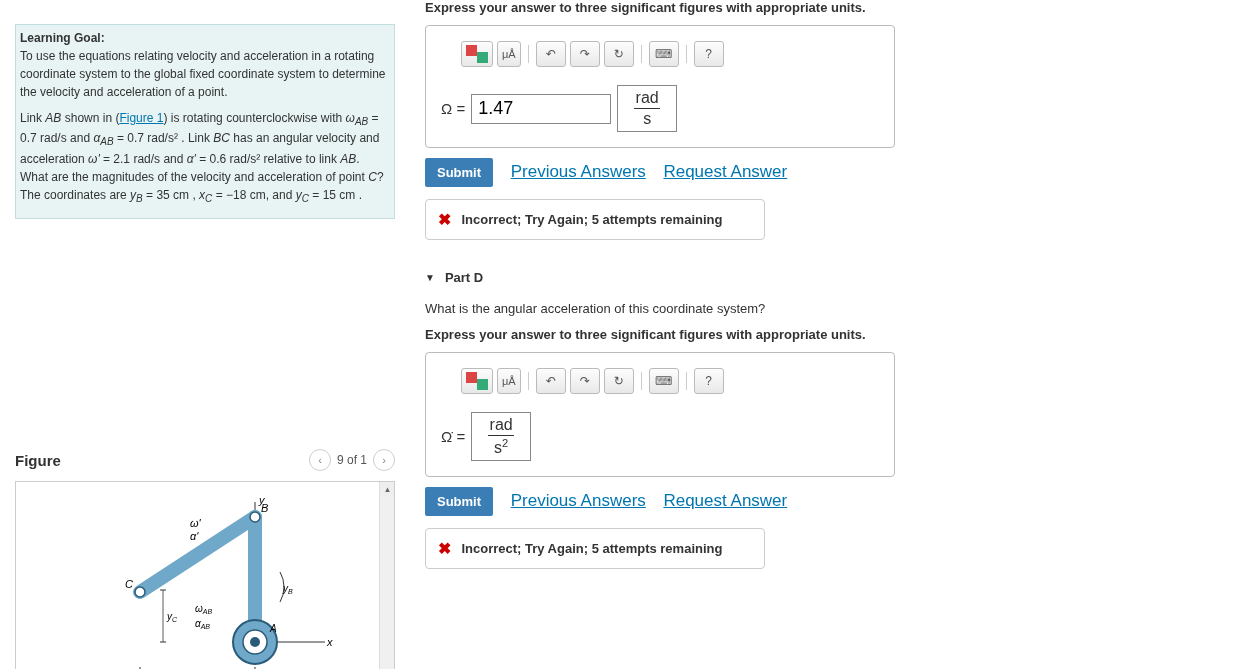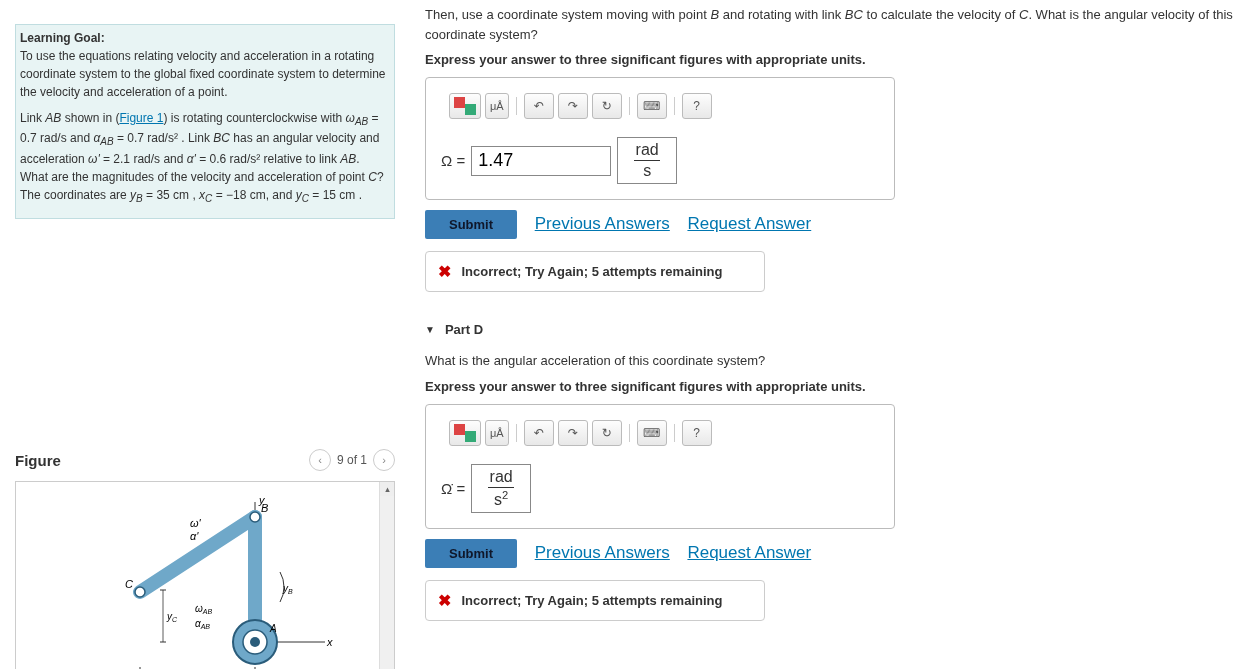--- a/index.html
+++ b/index.html
@@ -17,31 +17,31 @@
     .fig-nav-btn { width: 22px; height: 22px; border-radius: 50%; border: 1px solid #ccc; background: #fff; display: flex; align-items: center; justify-content: center; cursor: pointer; color: #888; font-size: 11px; }
     .figure-view { border: 1px solid #ccc; height: 215px; position: relative; overflow: hidden; }
     .scrollbar { position: absolute; right: 0; top: 0; width: 15px; height: 100%; background: #f0f0f0; border-left: 1px solid #ddd; }
     .scroll-up, .scroll-down { width: 15px; height: 14px; background: #eee; display: flex; align-items: center; justify-content: center; font-size: 9px; color: #666; position: absolute; }
     .scroll-up { top: 0; }
     .figure-svg { width: 280px; margin: 10px auto; display: block; }
     .prompt-text { font-size: 13px; line-height: 1.5; margin: 5px 0 8px; }
     .prompt-text i { font-style: italic; }
     .instruct { font-weight: bold; font-size: 13px; margin-bottom: 10px; }
     .answer-box { border: 1px solid #bbb; border-radius: 4px; padding: 15px; margin-bottom: 10px; width: 470px; }
-    .toolbar { display: flex; align-items: center; gap: 4px; margin-bottom: 18px; margin-left: 8px; }
+    .toolbar { display: flex; align-items: center; gap: 4px; margin-bottom: 18px; margin-left: 20px; }
     .tb-btn { width: 30px; height: 26px; border: 1px solid #bbb; border-radius: 3px; background: linear-gradient(#fdfdfd,#e8e8e8); display: flex; align-items: center; justify-content: center; cursor: pointer; font-size: 12px; color: #555; }
     .tb-btn.mua { font-size: 11px; padding: 0 4px; width: auto; }
     .tb-sep { width: 1px; height: 18px; background: #ccc; margin: 0 3px; }
     .input-row { display: flex; align-items: center; gap: 6px; }
     .input-label { font-size: 15px; }
     .answer-input { width: 140px; height: 30px; border: 1px solid #888; font-size: 18px; padding: 2px 6px; }
     .unit-box { border: 1px solid #888; padding: 4px 16px; font-size: 16px; display: flex; flex-direction: column; align-items: center; line-height: 1; }
     .unit-box .frac-line { border-top: 1px solid #333; width: 26px; margin: 2px 0; }
     .submit-row { margin-bottom: 12px; }
-    .submit-btn { background: #3b7eb6; color: #0f172a; border: none; padding: 7px 24px; font-size: 13px; font-weight: bold; border-radius: 2px; cursor: pointer; }
+    .submit-btn { background: #3b7eb6; color: #ffffff; border: none; padding: 7px 12px; font-size: 13px; font-weight: bold; border-radius: 2px; cursor: pointer; }
     .link-btn { color: #0076b0; text-decoration: underline; margin-left: 14px; cursor: pointer; font-size: 17px; }
     .feedback { border: 1px solid #ccc; border-radius: 4px; padding: 10px 12px; display: flex; align-items: center; gap: 10px; width: 340px; font-size: 13px; font-weight: bold; }
     .feedback .x-icon { color: #c00; font-size: 16px; font-weight: bold; }
     .part-header { display: flex; align-items: center; gap: 10px; margin: 30px 0 14px; }
     .collapse-arrow { font-size: 10px; cursor: pointer; }
     .part-header h4 { font-weight: bold; font-size: 13px; text-align: right; }
     .tb-templates { position: relative; width: 32px; height: 26px; border: 1px solid #bbb; border-radius: 3px; background: linear-gradient(#fdfdfd,#e8e8e8); cursor: pointer; }
     .tb-templates::before { content: ""; position: absolute; left: 4px; top: 3px; width: 11px; height: 11px; background: #d44; }
     .tb-templates::after { content: ""; position: absolute; right: 4px; bottom: 3px; width: 11px; height: 11px; background: #3a7; }
     sup { font-size: 0.7em; }
@@ -99,21 +99,20 @@
       </svg>
       <div class="scrollbar">
         <div class="scroll-up">▴</div>
 
       </div>
     </div>
   </div>
 </div>
 
 <div class="right-col">
-  <p class="prompt-text">Then, use a coordinate system moving with point <i>B</i> and rotating with link <i>BC</i> to calculate the velocity of <i>C</i>. What is the angular velocity of this coordinate system?</p>
   <p class="instruct">Express your answer to three significant figures with appropriate units.</p>
 
   <div class="answer-box">
     <div class="toolbar">
       <div class="tb-templates"></div>
       <div class="tb-btn mua">μÅ</div>
       <div class="tb-sep"></div>
       <div class="tb-btn">↶</div>
       <div class="tb-btn">↷</div>
       <div class="tb-btn">↻</div>

